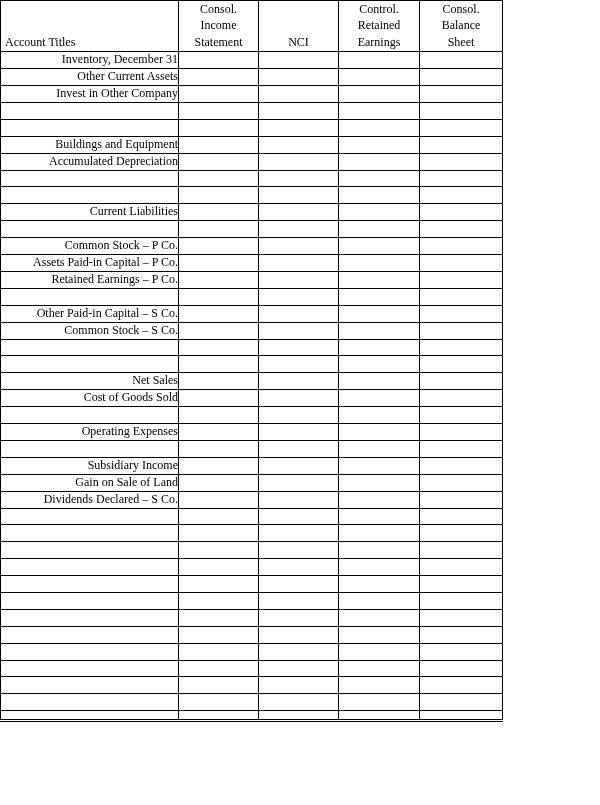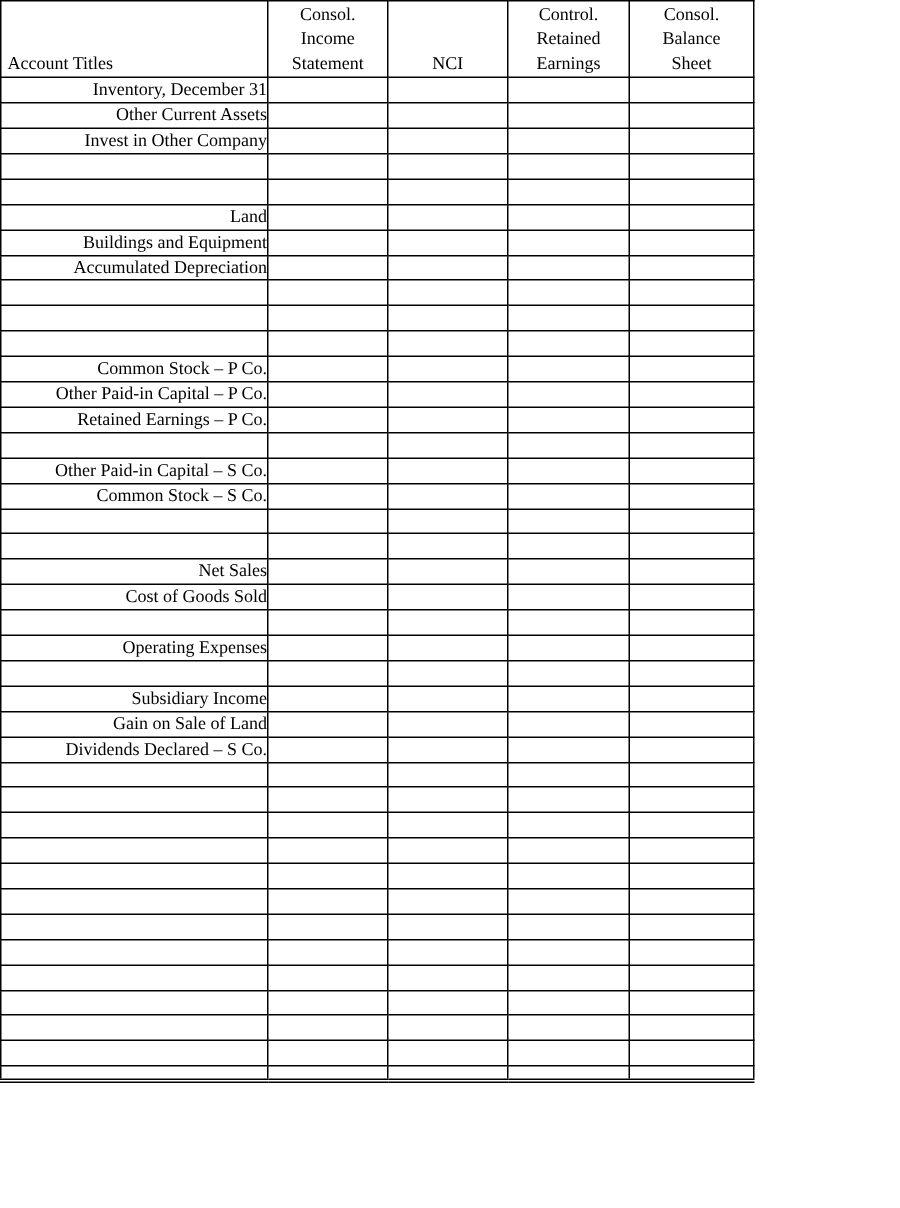--- a/index.html
+++ b/index.html
@@ -120,27 +120,20 @@
           <td></td>
         </tr>
         <tr>
           <td class="label"></td>
           <td></td>
           <td></td>
           <td></td>
           <td></td>
         </tr>
         <tr>
-          <td class="label">Land</td>
-          <td></td>
-          <td></td>
-          <td></td>
-          <td></td>
-        </tr>
-        <tr>
           <td class="label">Buildings and Equipment</td>
           <td></td>
           <td></td>
           <td></td>
           <td></td>
         </tr>
         <tr>
           <td class="label">Accumulated Depreciation</td>
           <td></td>
           <td></td>
@@ -155,35 +148,42 @@
           <td></td>
         </tr>
         <tr>
           <td class="label"></td>
           <td></td>
           <td></td>
           <td></td>
           <td></td>
         </tr>
         <tr>
+          <td class="label">Current Liabilities</td>
+          <td></td>
+          <td></td>
+          <td></td>
+          <td></td>
+        </tr>
+        <tr>
           <td class="label"></td>
           <td></td>
           <td></td>
           <td></td>
           <td></td>
         </tr>
         <tr>
           <td class="label">Common Stock – P Co.</td>
           <td></td>
           <td></td>
           <td></td>
           <td></td>
         </tr>
         <tr>
-          <td class="label">Other Paid-in Capital – P Co.</td>
+          <td class="label">Assets Paid-in Capital – P Co.</td>
           <td></td>
           <td></td>
           <td></td>
           <td></td>
         </tr>
         <tr>
           <td class="label">Retained Earnings – P Co.</td>
           <td></td>
           <td></td>
           <td></td>

